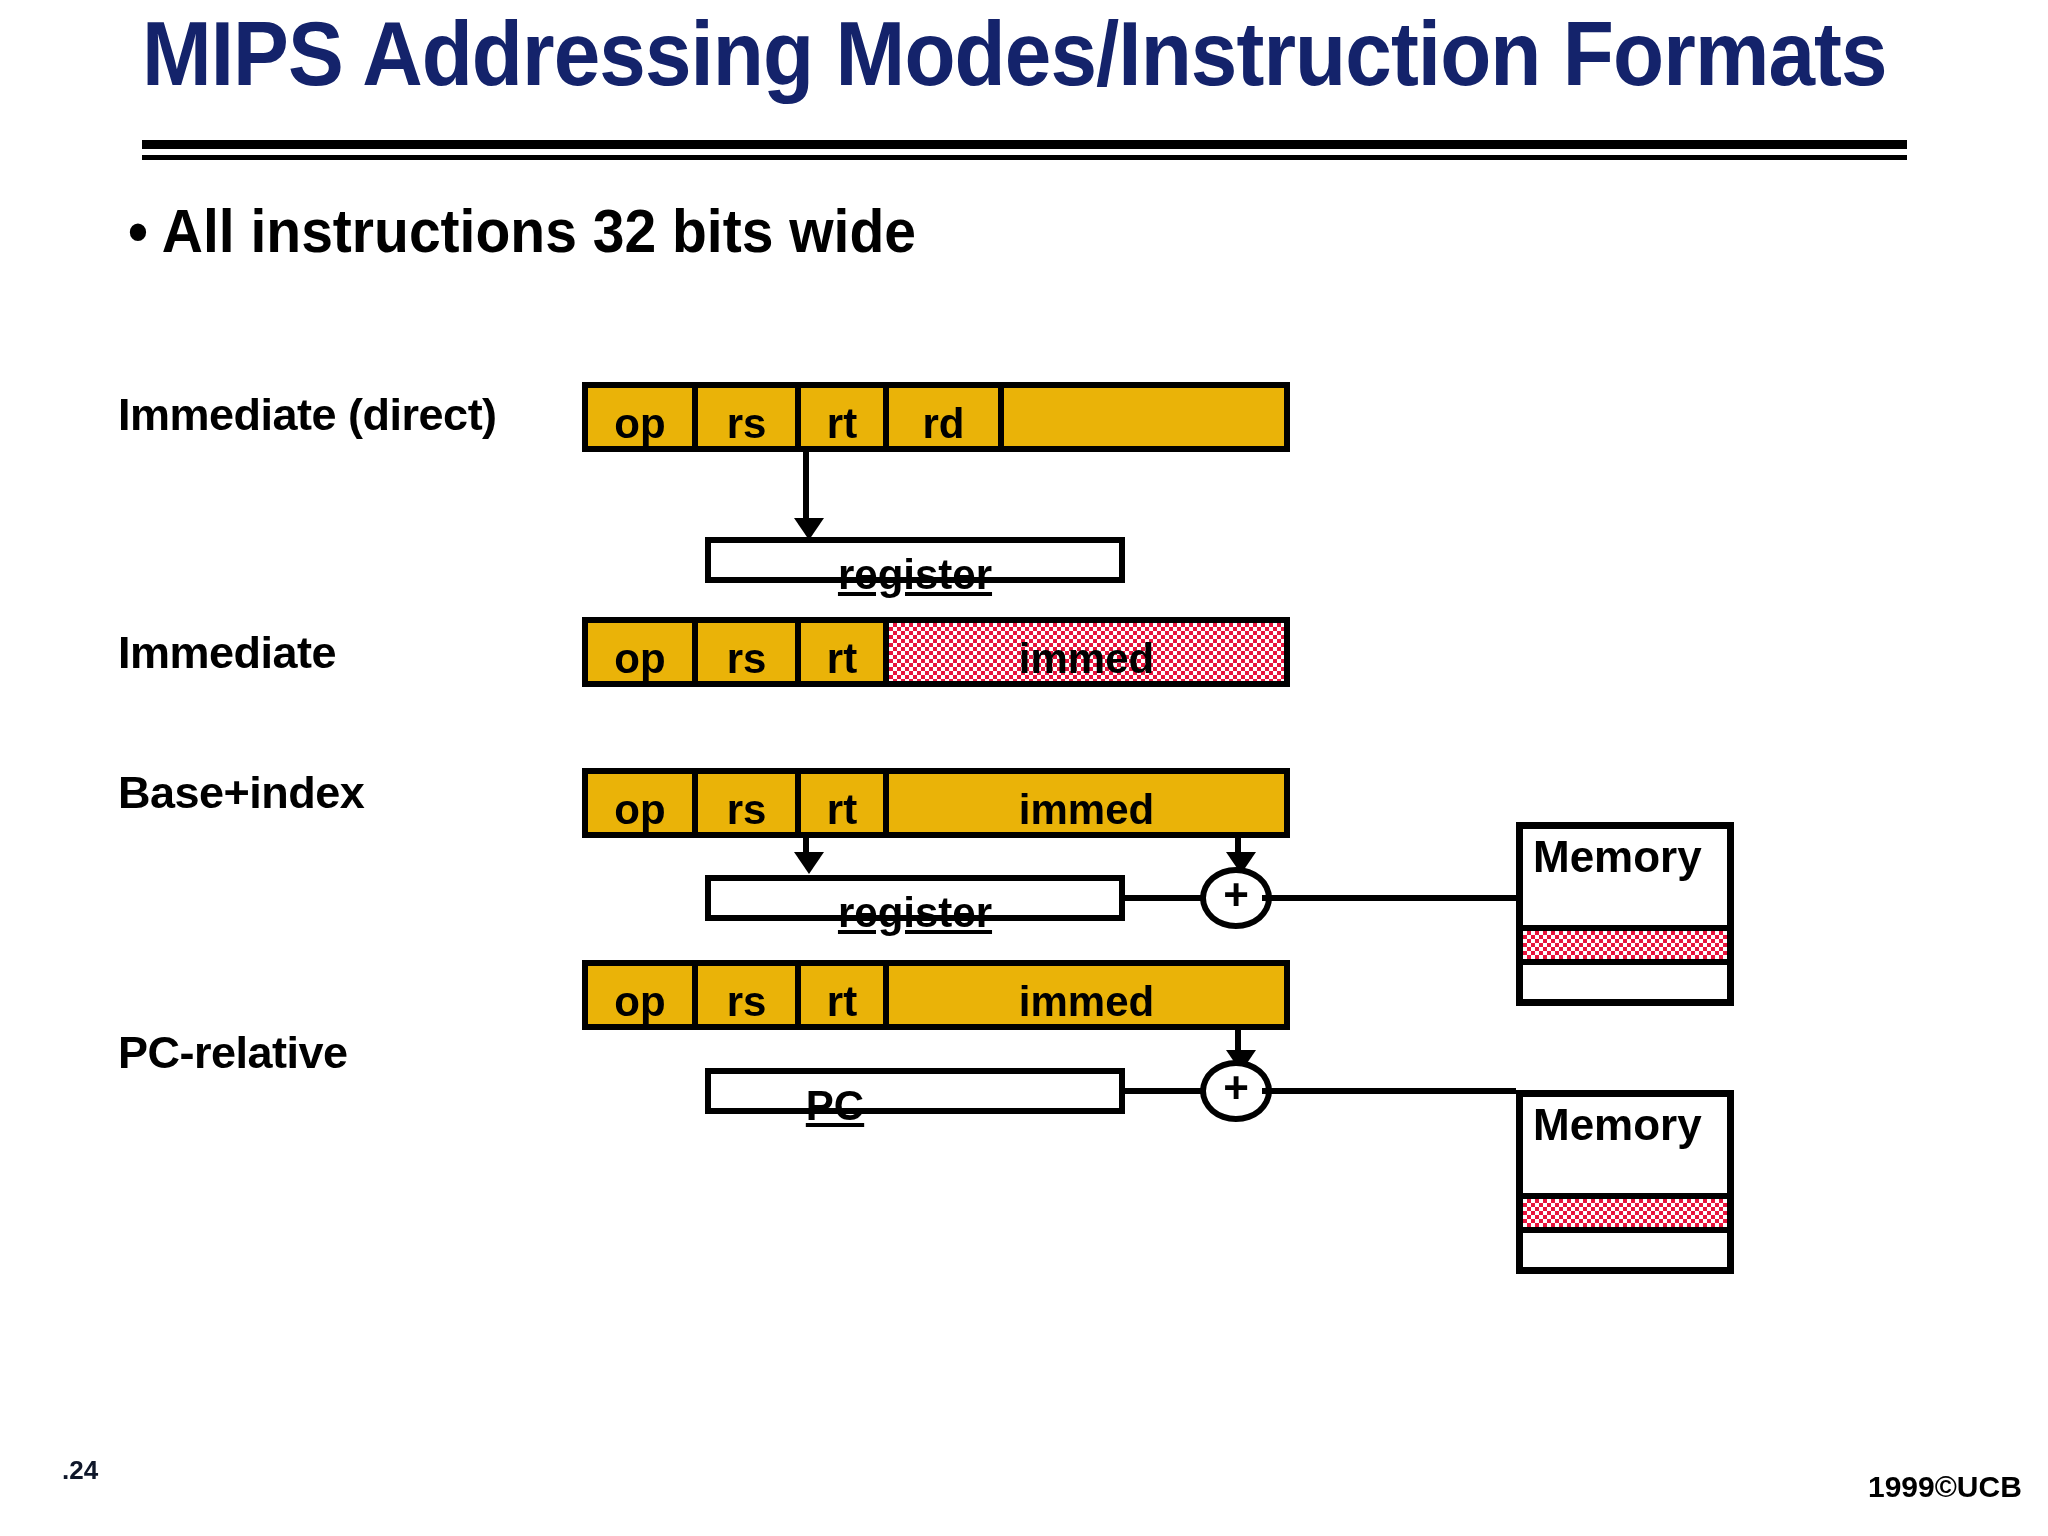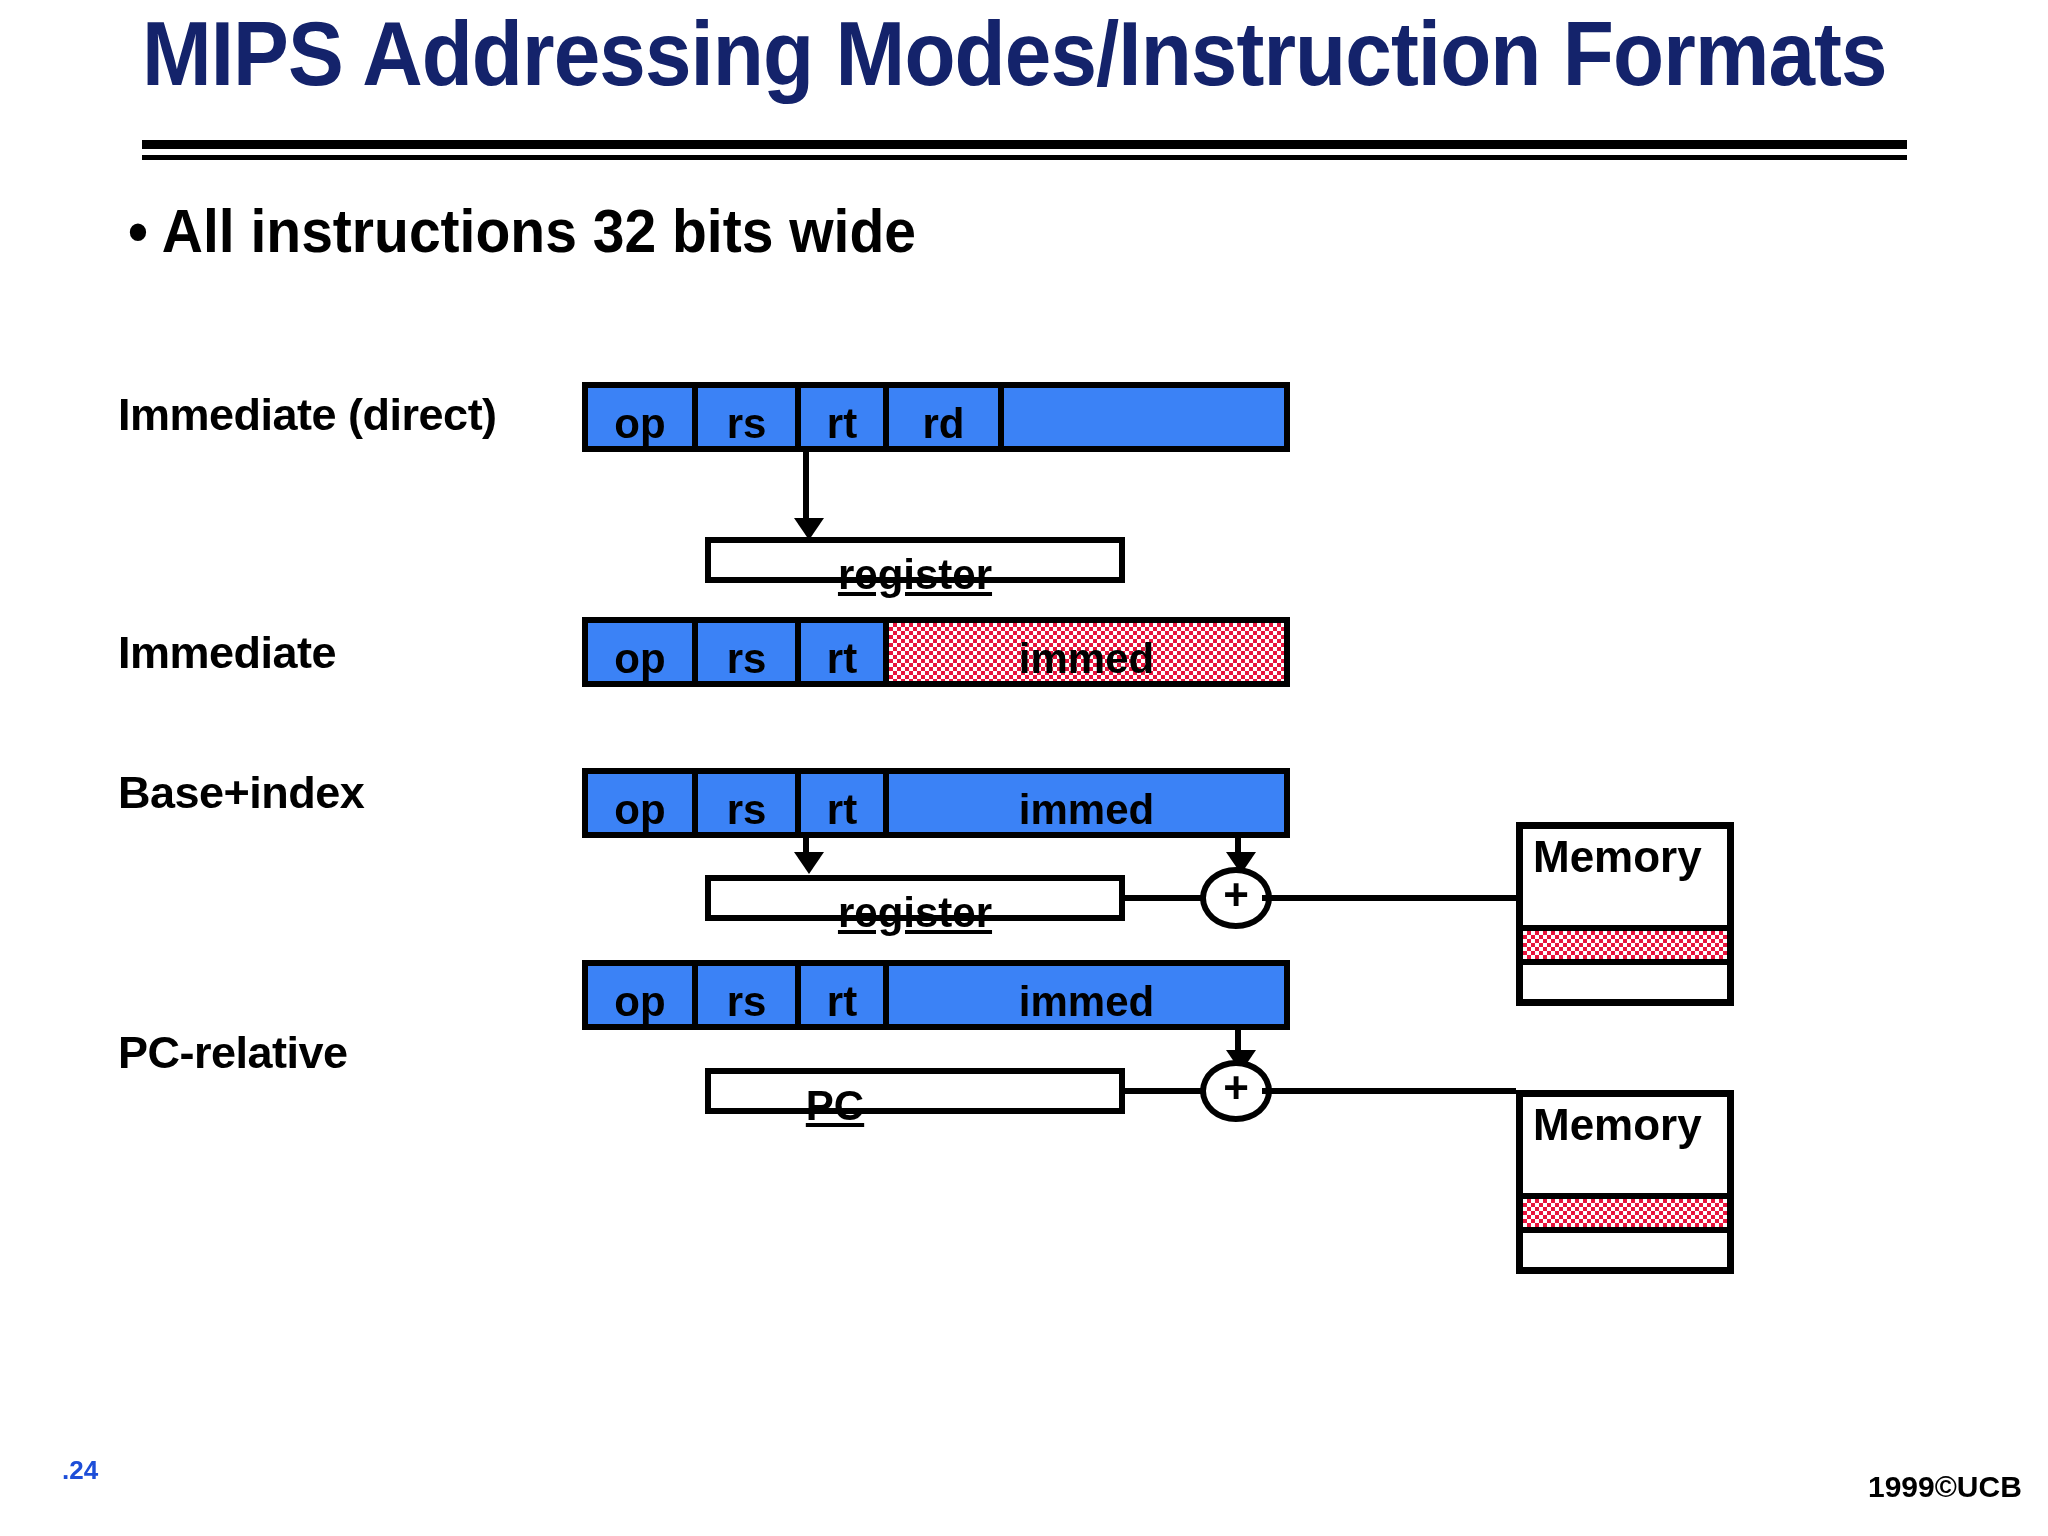--- a/index.html
+++ b/index.html
@@ -58,21 +58,21 @@
   #label-pcrelative{left:118px; top:1028px;}
 
   
   .instr{
     left:582px;
     width:708px;
     height:70px;
     border:6px solid #000;
     box-sizing:border-box;
     display:flex;
-    background:#3b82f6;
+    background:#eab308;
   }
   .fld{
     box-sizing:border-box;
     border-right:6px solid #000;
     display:flex;
     align-items:center;
     justify-content:center;
     font-family:"Liberation Sans","DejaVu Sans",sans-serif;
     font-weight:bold;
     font-size:42px;
@@ -208,21 +208,21 @@
     box-sizing:content-box;
   }
   .mem-bottom{height:34px;}
   #memory-baseindex{left:1516px; top:822px;}
   #memory-pcrelative{left:1516px; top:1090px;}
 
   
   #page-number{
     left:62px; top:1455px;
     font-family:"Liberation Sans","DejaVu Sans",sans-serif;
-    font-weight:bold; font-size:26px; color:#1d4ed8;
+    font-weight:bold; font-size:26px; color:#0f172a;
   }
   #copyright{
     left:1848px; top:1470px;
     font-family:Liberation Sans, sans-serif;
     font-weight:bold; font-size:30px; color:#000;
     white-space:nowrap;
     margin-left:20px;
   }
 </style>
 </head>

